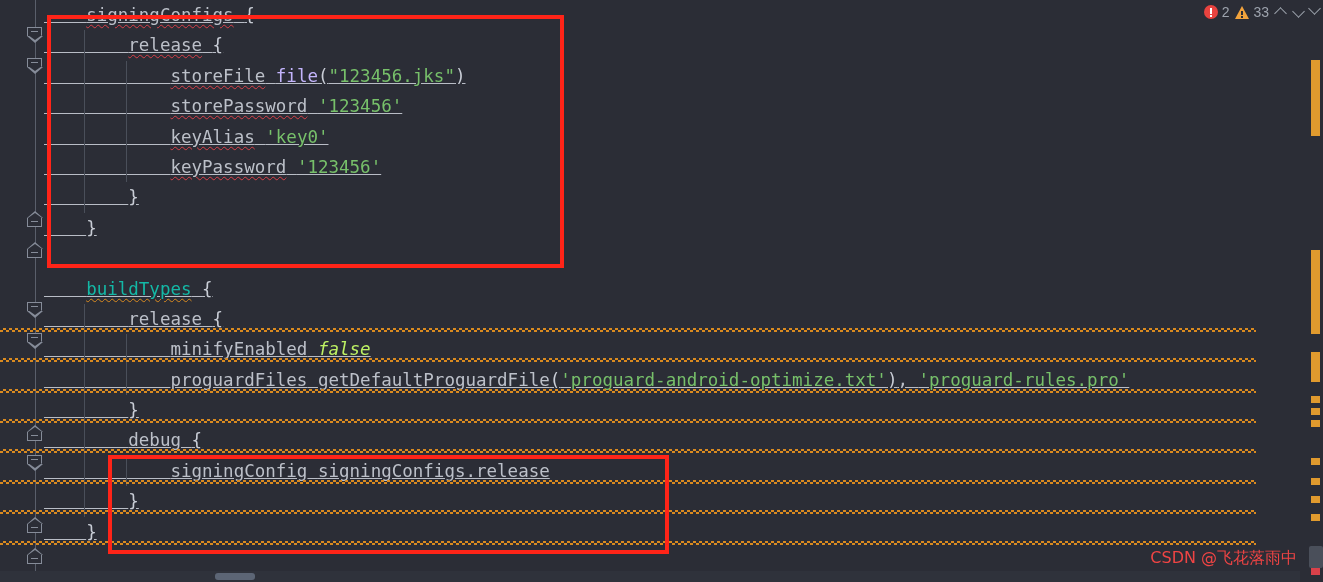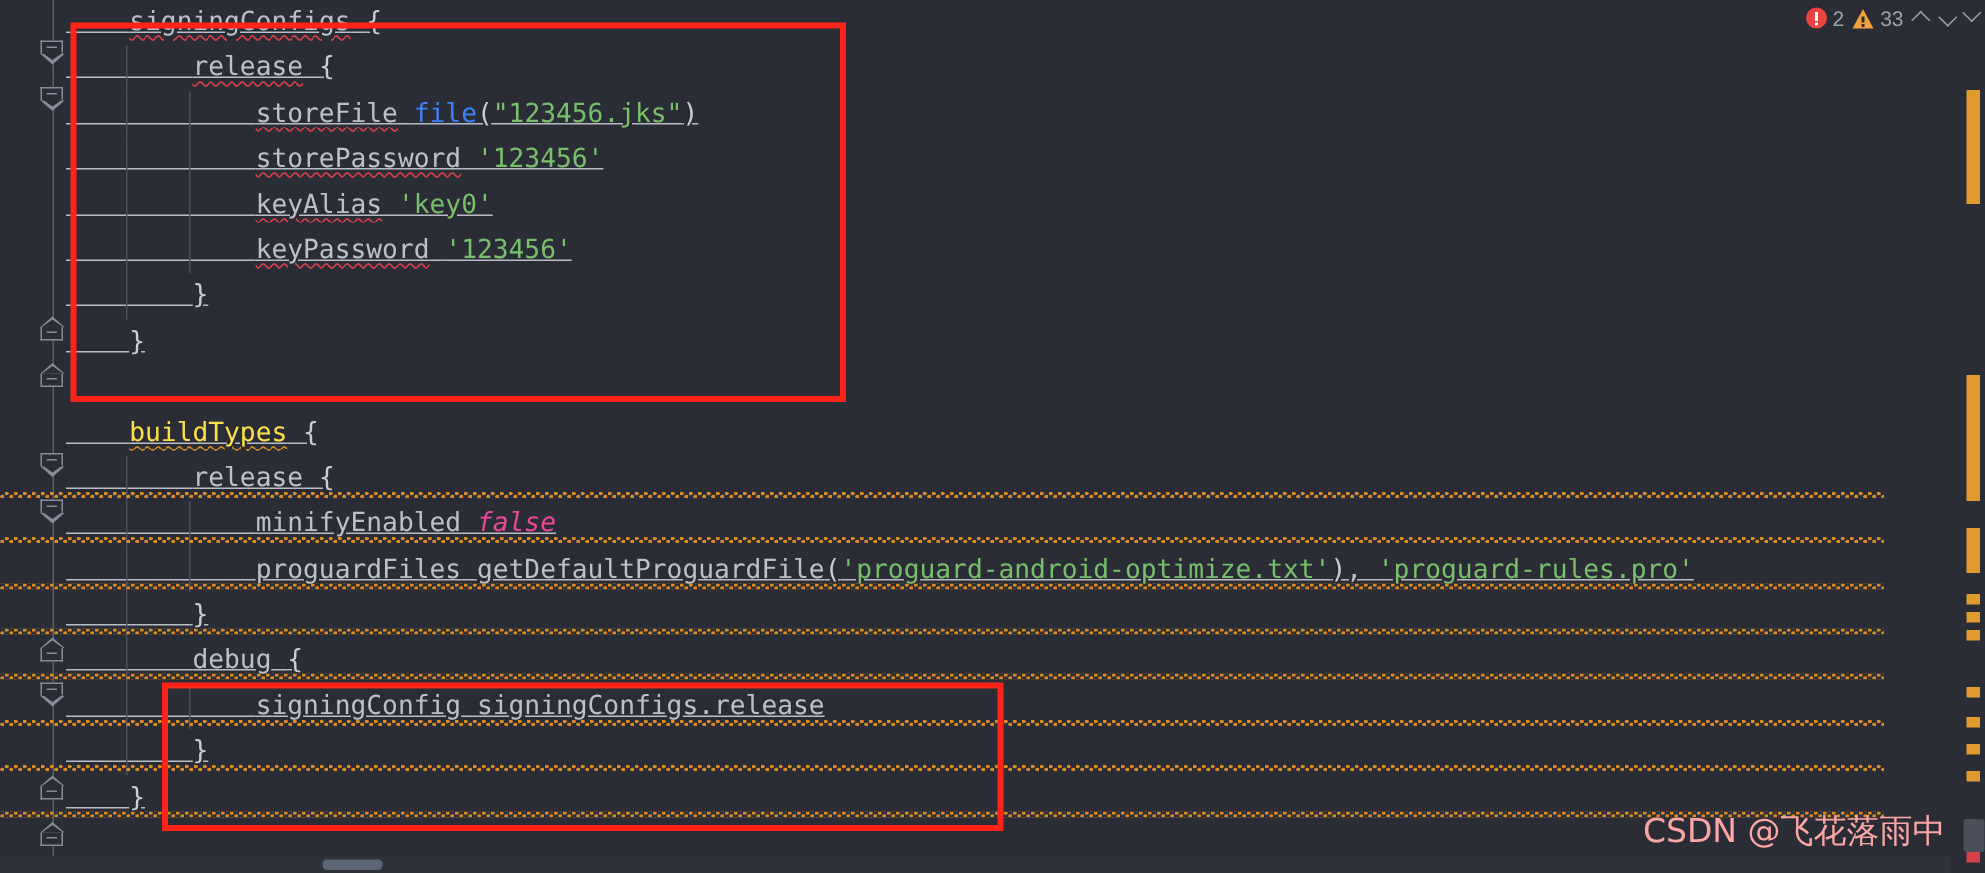--- a/index.html
+++ b/index.html
@@ -113,24 +113,24 @@
     white-space:pre;z-index:10;
   }
   .ln{
     position:relative;height:30.4px;
     color:#B9BDC6;
     text-decoration:underline;
   }
   .ind{position:absolute;top:0;width:1px;height:30.4px;background:#4A4F5A;}
 
   .t-def   {color:#BCC0C9;}
-  .t-pink  {color:#fde047;}
-  .t-blue  {color:#3b82f6;}
+  .t-pink  {color:#14b8a6;}
+  .t-blue  {color:#c4b5fd;}
   .t-green {color:#77C06A;}
-  .t-purp  {color:#ec4899;font-style:italic;}
+  .t-purp  {color:#bef264;font-style:italic;}
   .t-brace {color:#C9CDD6;}
 
   
   .sq-red, .sq-org{
     position:relative;
     text-decoration-line:underline;
     text-decoration-style:wavy;
     text-decoration-thickness:1px;
     text-underline-offset:3px;
   }
@@ -179,21 +179,21 @@
   }
   #hscroll .hthumb{
     position:absolute;top:2px;height:7px;
     background:#5C6575;border-radius:3px;
   }
 
   
   #watermark{
     position:absolute;right:26px;bottom:13px;
     font-family:"DejaVu Sans","Liberation Sans",sans-serif;
-    font-size:22px;color:#fca5a5;z-index:39;white-space:nowrap;margin-top:45px;
+    font-size:16px;color:#ef4444;z-index:39;white-space:nowrap;margin-top:45px;
   }
 </style>
 </head>
 <body>
 
 <div id="gutter">
   <div class="spine"></div>
 <div class="fold" style="top: 27px;">
       <span class="body"></span>
       <span class="tip"></span>

